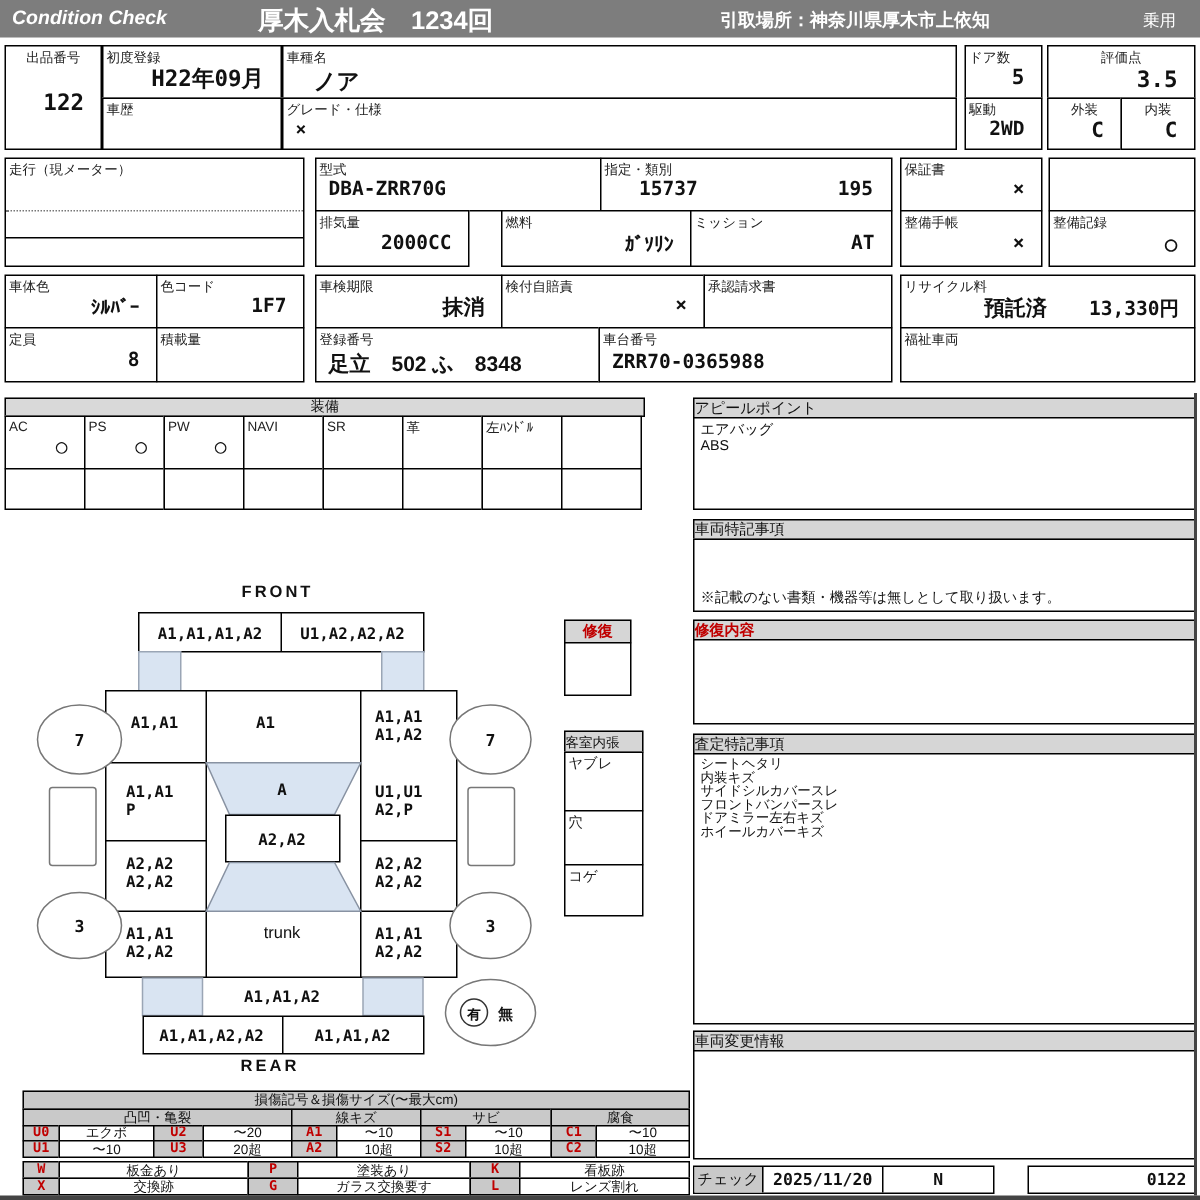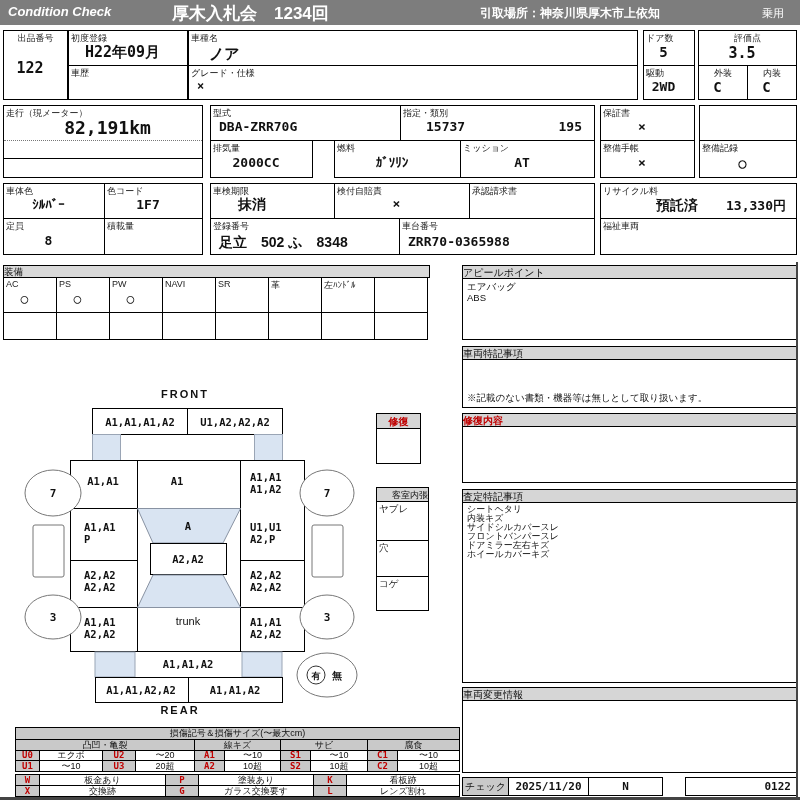--- a/index.html
+++ b/index.html
@@ -1,21 +1,21 @@
 <!DOCTYPE html>
 <html><head>
 <meta charset="utf-8">
 <style>
 html,body{margin:0;padding:0}
 body{width:800px;height:800px;position:relative;background:#fff;font-family:"Liberation Sans",sans-serif;color:#111;overflow:hidden}
 .abs{position:absolute;box-sizing:border-box}
 .cell{position:absolute;box-sizing:border-box;border:1px solid #000;background:#fff}
 .lbl{position:absolute;top:1px;left:2px;font-size:9px;white-space:nowrap;color:#222}
 .lblc{position:absolute;top:1px;left:0;right:0;text-align:center;font-size:9px;color:#222}
-.v{position:absolute;left:0;right:11px;text-align:center;font-family:"DejaVu Sans Mono",monospace;font-weight:bold;white-space:nowrap}
+.v{position:absolute;left:0;right:11px;text-align:right;font-family:"DejaVu Sans Mono",monospace;font-weight:bold;white-space:nowrap}
 .vl{position:absolute;font-family:"DejaVu Sans Mono",monospace;font-weight:bold;white-space:nowrap}
 .vj{font-family:"Liberation Sans",sans-serif !important;font-weight:bold}
 .hdr{position:absolute;left:0;top:0;width:800px;height:25px;background:#7d7d7d;color:#fff}
 .sech{position:absolute;box-sizing:border-box;border:1px solid #000;background:#d6d6d6;text-align:left;font-size:10px;line-height:13px;overflow:hidden}
 .secb{position:absolute;box-sizing:border-box;border:1px solid #000;background:#fff;font-size:9.5px;padding:2px 4px}
 .lg{position:absolute;box-sizing:border-box;border:1px solid #000;font-size:9px;text-align:center;overflow:hidden;white-space:nowrap;background:#fff}
 .lgg{background:#c9c9c9}
 .lgr{background:#c9c9c9;color:#c00000;font-weight:bold;font-family:"DejaVu Sans Mono",monospace}
 svg text{font-family:"DejaVu Sans Mono",monospace;font-weight:bold;fill:#111}
 </style>
@@ -64,21 +64,20 @@
   <span class="lblc">外装</span>
   <div class="v" style="top:13px;font-size:14px">C</div>
 </div>
 <div class="cell" style="left:747px;top:65px;width:50px;height:35px">
   <span class="lblc">内装</span>
   <div class="v" style="top:13px;font-size:14px">C</div>
 </div>
 
 <div class="cell" style="left:3px;top:105px;width:200px;height:73px">
   <span class="lbl">走行（現メーター）</span>
-  <div class="v" style="top:11px;font-size:18px;left:20px">82,191km</div>
   <div class="abs" style="left:0;right:0;top:34px;border-bottom:1px dotted #777"></div>
   <div class="abs" style="left:0;right:0;top:52px;border-bottom:1px solid #000"></div>
 </div>
 <div class="cell" style="left:210px;top:105px;width:191px;height:36px">
   <span class="lbl">型式</span>
   <div class="vl" style="left:8px;top:13px;font-size:13px">DBA-ZRR70G</div>
 </div>
 <div class="cell" style="left:400px;top:105px;width:195px;height:36px">
   <span class="lbl">指定・類別</span>
   <div class="vl" style="left:25px;top:13px;font-size:13px">15737</div>
@@ -146,21 +145,21 @@
 </div>
 <div class="cell" style="left:600px;top:183px;width:197px;height:36px">
   <span class="lbl">リサイクル料</span>
   <div class="vl vj" style="left:55px;top:13px;font-size:14px">預託済</div>
   <div class="vl" style="right:10px;top:13px;font-size:13px">13,330円</div>
 </div>
 <div class="cell" style="left:600px;top:218px;width:197px;height:37px">
   <span class="lbl">福祉車両</span>
 </div>
 
-<div class="cell" style="left:3px;top:265px;width:427px;height:13px;background:#d9d9d9;font-size:9.5px;line-height:12px">装備</div>
+<div class="cell" style="left:3px;top:265px;width:427px;height:13px;background:#d9d9d9;text-align:center;font-size:9.5px;line-height:12px">装備</div>
 <div class="cell" style="left:3px;top:277px;width:54px;height:36px">
     <span class="lbl">AC</span>
     <div class="v" style="top:13px;font-size:13px;font-weight:normal">○</div>
   </div>
 <div class="cell" style="left:56px;top:277px;width:54px;height:36px">
     <span class="lbl">PS</span>
     <div class="v" style="top:13px;font-size:13px;font-weight:normal">○</div>
   </div>
 <div class="cell" style="left:109px;top:277px;width:54px;height:36px">
     <span class="lbl">PW</span>
@@ -249,21 +248,21 @@
   <ellipse cx="327" cy="232" rx="27" ry="22" fill="#fff" stroke="#777"></ellipse>
   <text x="327" y="236" text-anchor="middle" font-size="11">3</text>
   <ellipse cx="327" cy="290" rx="30" ry="22" fill="#fff" stroke="#777"></ellipse>
   <circle cx="316" cy="290" r="9" fill="none" stroke="#333"></circle>
   <text x="316" y="294" text-anchor="middle" font-size="9" style="font-family:'Liberation Sans',sans-serif">有</text>
   <text x="337" y="294" text-anchor="middle" font-size="10" style="font-family:'Liberation Sans',sans-serif">無</text>
 </svg>
 
 <div class="cell" style="left:376px;top:413px;width:45px;height:16px;background:#d6d6d6;text-align:center;font-size:10px;line-height:15px;color:#c00000;font-weight:bold">修復</div>
 <div class="cell" style="left:376px;top:428px;width:45px;height:36px"></div>
-<div class="cell" style="left:376px;top:487px;width:53px;height:15px;background:#d6d6d6;text-align:right;font-size:9px;line-height:14px">客室内張</div>
+<div class="cell" style="left:376px;top:487px;width:53px;height:15px;background:#d6d6d6;text-align:left;font-size:9px;line-height:14px">客室内張</div>
 <div class="cell" style="left:376px;top:501px;width:53px;height:40px">
     <span class="lbl" style="font-size:9.5px">ヤブレ</span>
   </div>
 <div class="cell" style="left:376px;top:540px;width:53px;height:37px">
     <span class="lbl" style="font-size:9.5px">穴</span>
   </div>
 <div class="cell" style="left:376px;top:576px;width:53px;height:35px">
     <span class="lbl" style="font-size:9.5px">コゲ</span>
   </div>
 

